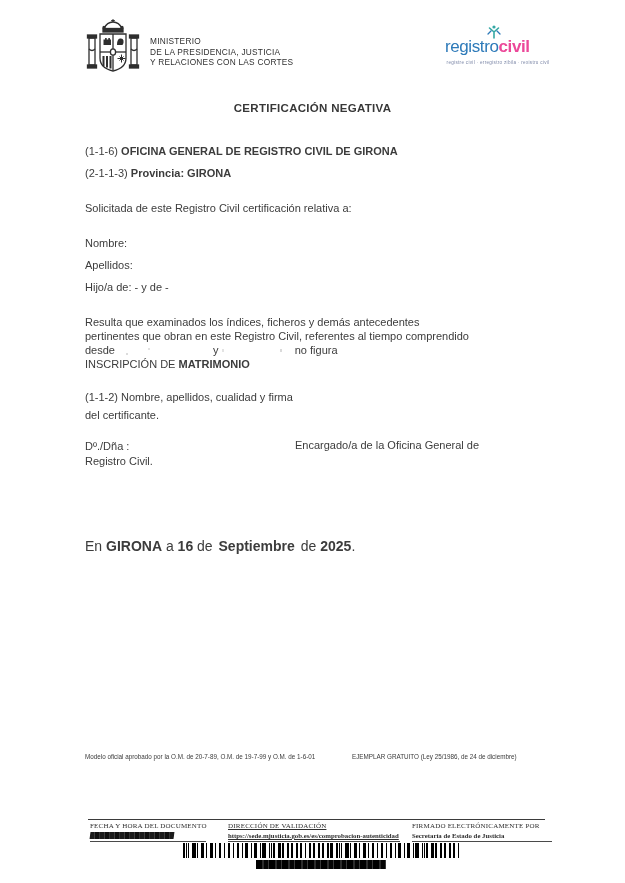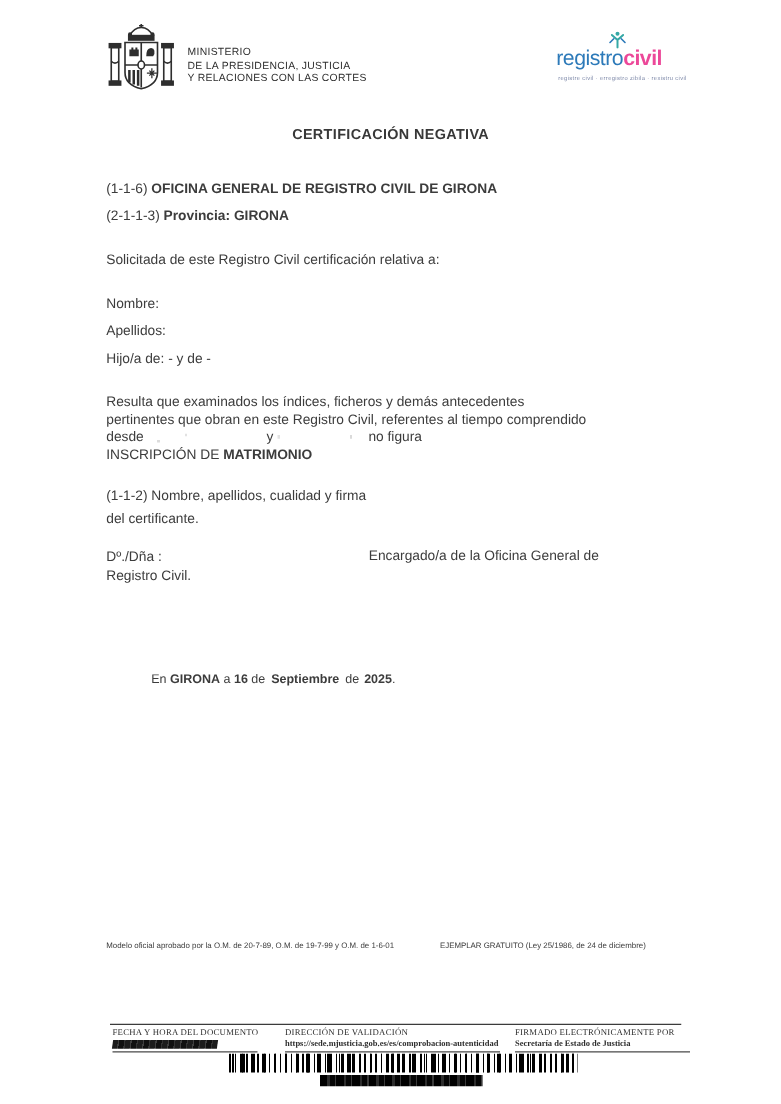--- a/index.html
+++ b/index.html
@@ -22,40 +22,40 @@
   .province{top:167px;}
   .solicitada{top:202px;}
   .nombre{top:237px;}
   .apellidos{top:259px;}
   .hijo{top:281px;}
   .resulta{top:315px;line-height:14px;}
   .cert{top:389px;line-height:17.5px;}
   .dna-row{top:439px;line-height:15px;}
   .dna-role{left:295px;top:439px;font-size:11px;width:260px;}
   .dna-line2{top:454px;}
-  .dateline{top:538px;font-size:10px;margin-left:36px;}
+  .dateline{top:538px;font-size:14px;}
   .dateline .sp{margin:0 2px;}
   
   .redact-faint{display:inline-block;width:92px;height:9px;vertical-align:-1px;
     background:
       linear-gradient(90deg,transparent 0 8px,#dcdcdc 8px 10px,transparent 10px 100%) 0 7px/100% 2px no-repeat,
       linear-gradient(90deg,transparent 0 30px,#e2e2e2 30px 32px,transparent 32px 100%) 0 2px/100% 2px no-repeat;}
   .redact-faint2{display:inline-block;width:70px;height:9px;vertical-align:-1px;
     background:linear-gradient(90deg,#e3e3e3 0 2px,transparent 2px 58px,#dadada 58px 60px,transparent 60px 100%) 0 3px/100% 3px no-repeat;}
   .scribble{display:inline-block;background:repeating-linear-gradient(90deg,#1c1c1c 0 4px,#3f3f3f 4px 5px,#101010 5px 9px,#333 9px 10px);}
   
   .footnote{top:753px;font-size:6.3px;color:#3a3a3a;}
   .fn-left{left:85px;}
   .fn-right{left:352px;}
   
   .vtable-rule{left:88px;top:819px;width:457px;height:1px;background:#3b3b3b;}
   .vhead{top:822px;font-family:"Liberation Serif", serif;font-size:7px;color:#2e2e2e;letter-spacing:.2px;white-space:nowrap;border-bottom:1px solid #4a4a4a;padding-bottom:11px;}
   .vval{top:832px;font-family:"Liberation Serif", serif;font-size:6.8px;font-weight:bold;color:#2e2e2e;white-space:nowrap;}
   .vc1{left:90px;width:116px;}
-  .vc2{left:228px;width:172px;}
+  .vc2{left:228px;width:172px;text-decoration:underline;}
   .vc3{left:412px;width:140px;}
   .vval-redact{left:90px;top:832px;width:84px;height:7px;transform:skewX(-8deg);}
   
   .barcode{left:183px;top:843px;width:279px;height:15px;
     background-image:
       repeating-linear-gradient(90deg,#000 0 2px,transparent 2px 5px,#000 5px 6px,transparent 6px 9px),
       repeating-linear-gradient(90deg,transparent 0 3px,#000 3px 4px,transparent 4px 11px,#000 11px 13px,transparent 13px 17px);}
   .barcode-label-redact{left:256px;top:860px;width:130px;height:9px;
     background:repeating-linear-gradient(90deg,#000 0 6px,#2d2d2d 6px 8px,#050505 8px 12px,#3a3a3a 12px 13px);}
   svg{display:block;}

